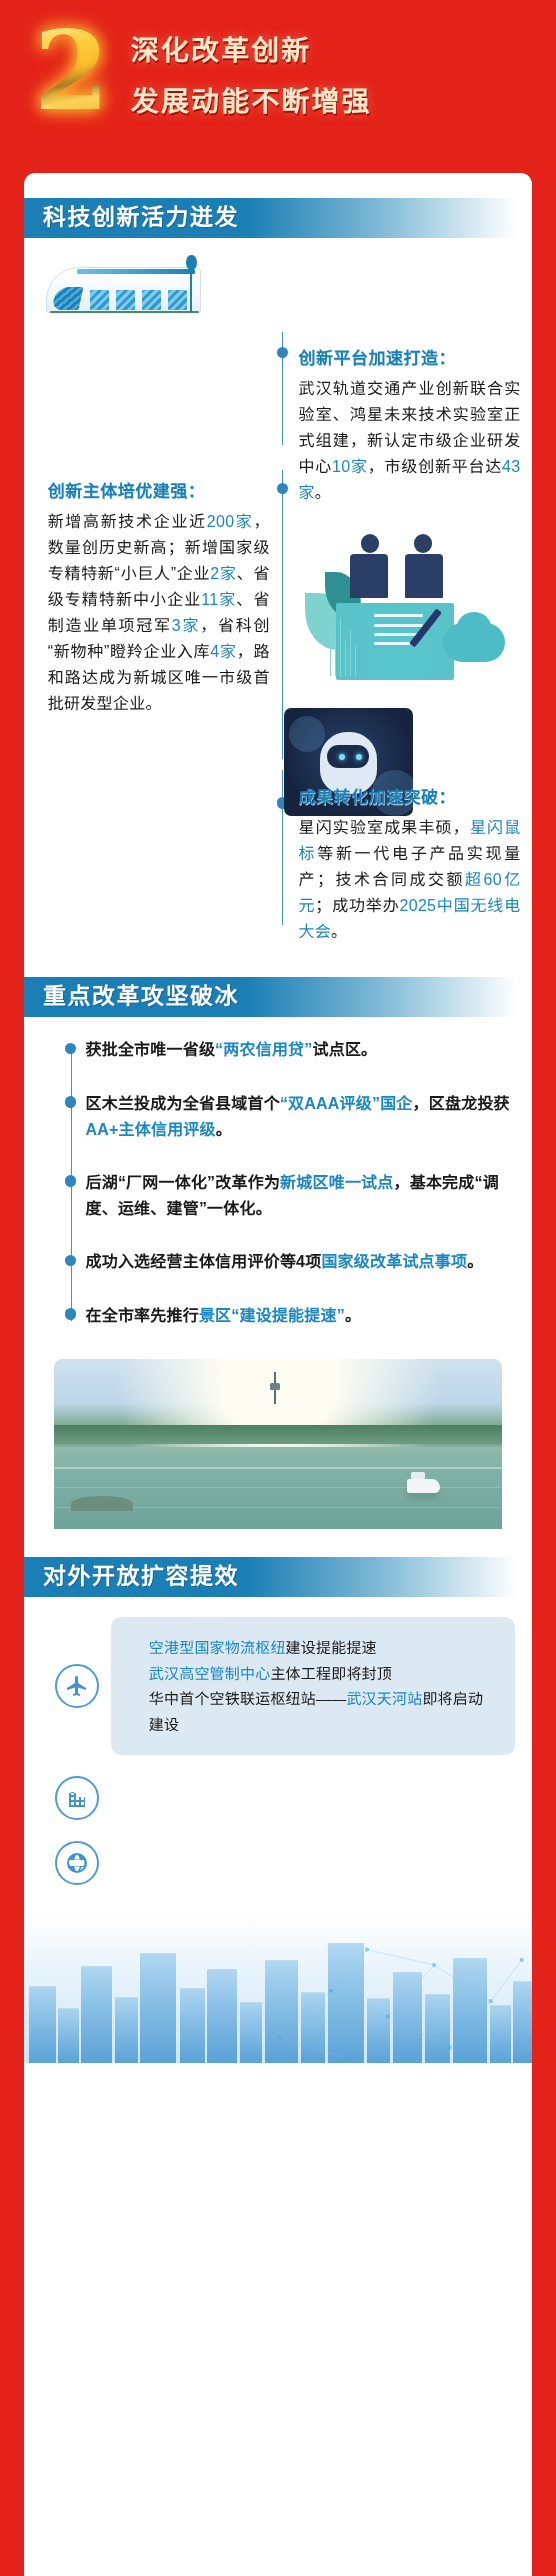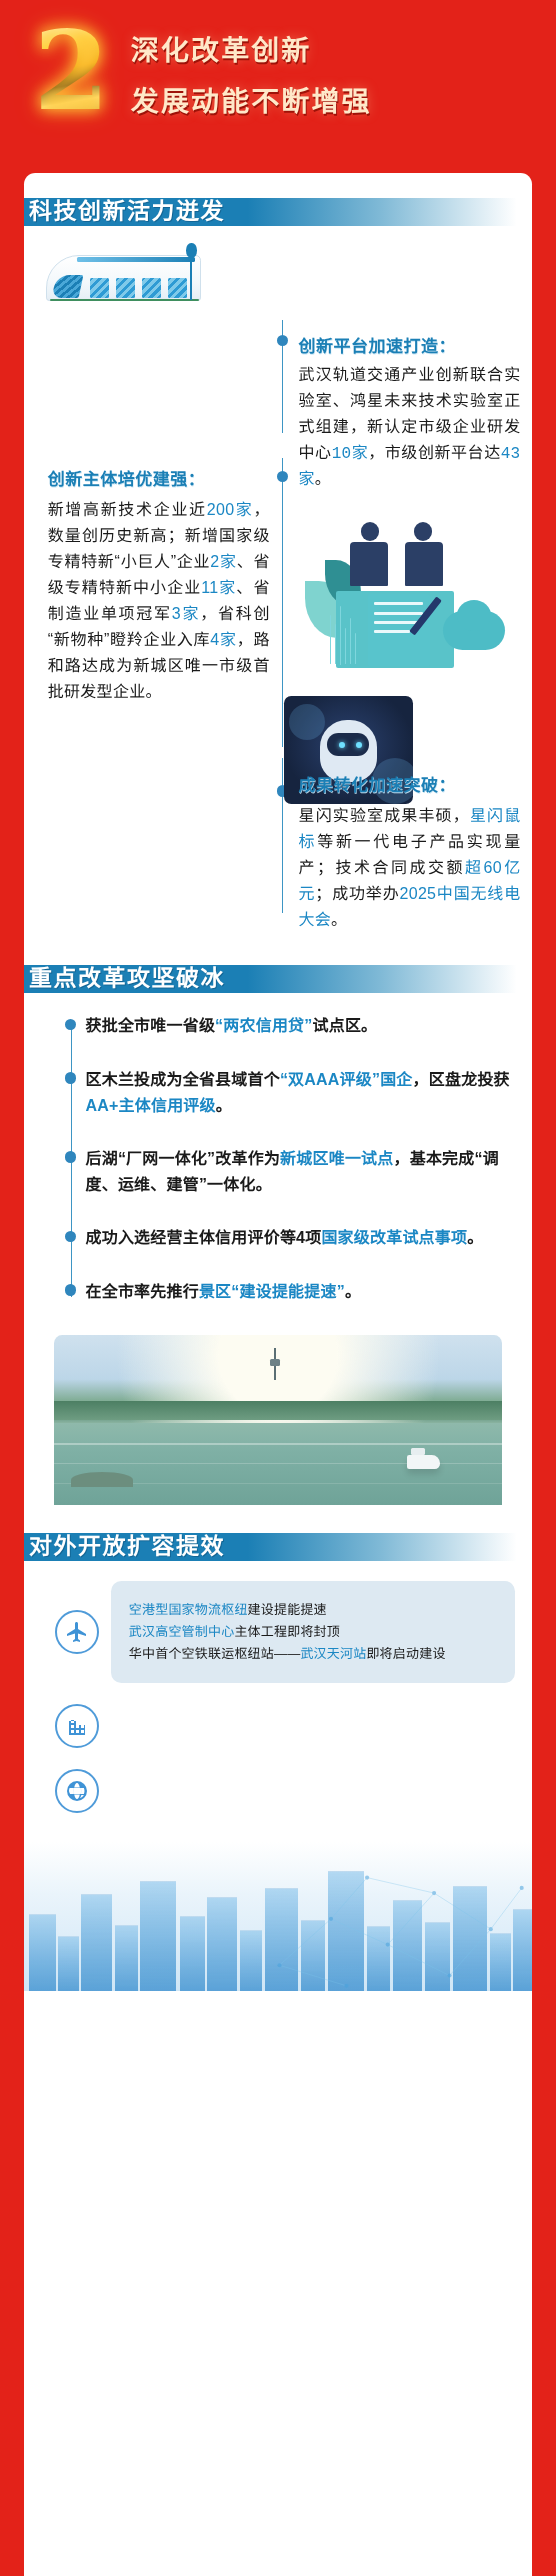--- a/index.html
+++ b/index.html
@@ -56,23 +56,23 @@
     background:#ffffff;
     border-radius:11.3px 11.3px 0 0;
     min-height:2628px;
     padding:15.5px 0 0 0;
     overflow:hidden;
   }
 
   
   .banner {
     position:relative;
-    height:28px; margin:9.3px 0 0 0;
-    display:flex; align-items:flex-end;
-    padding-left:5px;
+    height:40px; margin:9.3px 0 0 0;
+    display:flex; align-items:flex-start;
+    padding-left:19px;
     background:linear-gradient(90deg,#1b7fb5 0%,#1b7fb5 44%,#7fb9d6 70%,rgba(255,255,255,0) 97%);
   }
   .banner span {
     font-size:23px; font-weight:700; color:#ffffff; letter-spacing:1.5px;
     text-shadow:1px 1px 0 rgba(10,70,110,.45);
   }
 
   
   .s1 { position:relative; padding:0 17.5px; }
 
@@ -125,21 +125,21 @@
   }
   .hl { color:#1b87c4; }
 
   .dotline { position:absolute; width:1.5px; background:#3d95c4; }
   .dot {
     position:absolute; width:11.3px; height:11.3px; background:#2f86bd;
     border-radius:50%; left:-4.9px;
   }
 
   
-  .platform-blk { position:absolute; left:257px; top:89px; width:222px;font-family:Liberation Mono, monospace; }
+  .platform-blk { position:absolute; left:257px; top:89px; width:222px; }
   .mainbody-blk { position:absolute; left:6.2px;  top:222px; width:222px; }
   .result-blk   { position:absolute; left:257px; top:528px; width:222px; }
 
   
   .illus-people {
     position:absolute; left:263px; top:276px; width:211px; height:155px;
   }
   .ip-leaf{position:absolute;border-radius:0 70% 0 70%;background:#7fd3cf;}
   .ip-card{position:absolute;background:#59c3c9;border-radius:2.1px;}
   .ip-head{position:absolute;border-radius:50%;background:#2b3f66;}
@@ -196,21 +196,21 @@
     flex:0 0 auto; width:44px; height:44px; margin-right:12.4px; margin-left:13.4px;
     border:2.6px solid #4f9bd9; border-radius:50%;
     display:flex; align-items:center; justify-content:center;
   }
   .circ-icon svg { width:24px; height:24px; fill:#3f93d6; }
   .card {
     flex:1 1 auto; background:#dde9f2; border-radius:10.3px;
     padding:17.5px 17.5px; min-height:72px;
   }
   .card p {
-    font-size:13px; line-height:1.72; color:#1a1a1a; letter-spacing:0.2px;
+    font-size:15px; line-height:1.72; color:#1a1a1a; letter-spacing:0.2px;margin-left:20px;
   }
 
   
   .city {
     position:relative; height:149px; margin-top:29px;
     background:linear-gradient(180deg,#ffffff 0%,#eaf4fb 35%,#cfe6f6 100%);
     overflow:hidden;
   }
   .bld {
     position:absolute; bottom:0;

